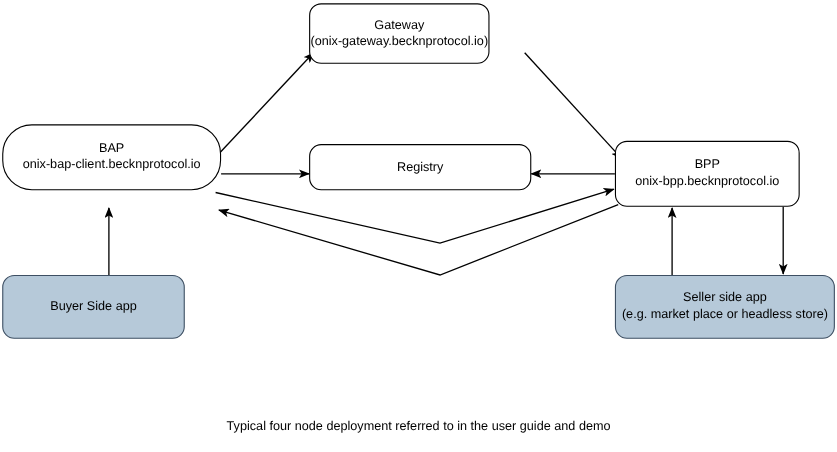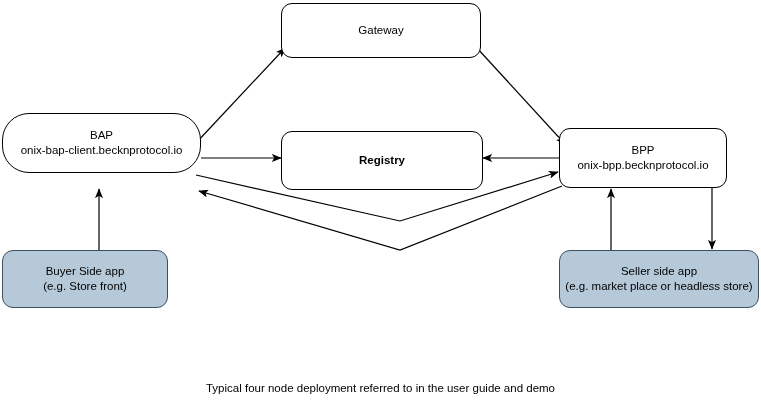--- a/index.html
+++ b/index.html
@@ -85,41 +85,41 @@
 
     <path d="M 562,186 L 400,250 L 199,191" fill="none" stroke="#000000" stroke-width="1.2" marker-end="url(#ah)"></path>
 
     <path d="M 99,250 L 99,189" fill="none" stroke="#000000" stroke-width="1.2" marker-end="url(#ah)"></path>
 
     <path d="M 611,250 L 611,189" fill="none" stroke="#000000" stroke-width="1.2" marker-end="url(#ah)"></path>
 
     <path d="M 712,188 L 712,249" fill="none" stroke="#000000" stroke-width="1.2" marker-end="url(#ah)"></path>
   </svg>
 
-  <div class="node" style="left:281px; top:3px; width:200px; height:55px;">
+  <div class="node" style="left:281px; top:3px; width:164px; height:55px;">
     <span class="line">Gateway</span>
+    <span class="line">(onix-gateway.becknprotocol.io)</span>
   </div>
 
   <div class="node" style="left:2px; top:113px; width:199px; height:60px;border-radius:27px;">
     <span class="line">BAP</span>
     <span class="line">onix-bap-client.becknprotocol.io</span>
   </div>
 
-  <div class="node" style="left:281px; top:131px; width:202px; height:59px;font-weight:bold;">
+  <div class="node" style="left:281px; top:131px; width:202px; height:42px;">
     <span class="line">Registry</span>
   </div>
 
   <div class="node" style="left:559px; top:128px; width:168px; height:60px;">
     <span class="line">BPP</span>
     <span class="line">onix-bpp.becknprotocol.io</span>
   </div>
 
   <div class="node shaded" style="left:2px; top:250px; width:166px; height:58px;">
     <span class="line">Buyer Side app</span>
-    <span class="line">(e.g. Store front)</span>
   </div>
 
   <div class="node shaded" style="left:559px; top:250px; width:200px; height:58px;">
     <span class="line">Seller side app</span>
     <span class="line">(e.g. market place or headless store)</span>
   </div>
 
   <div class="caption">Typical four node deployment referred to in the user guide and demo</div>
 
 </div>

